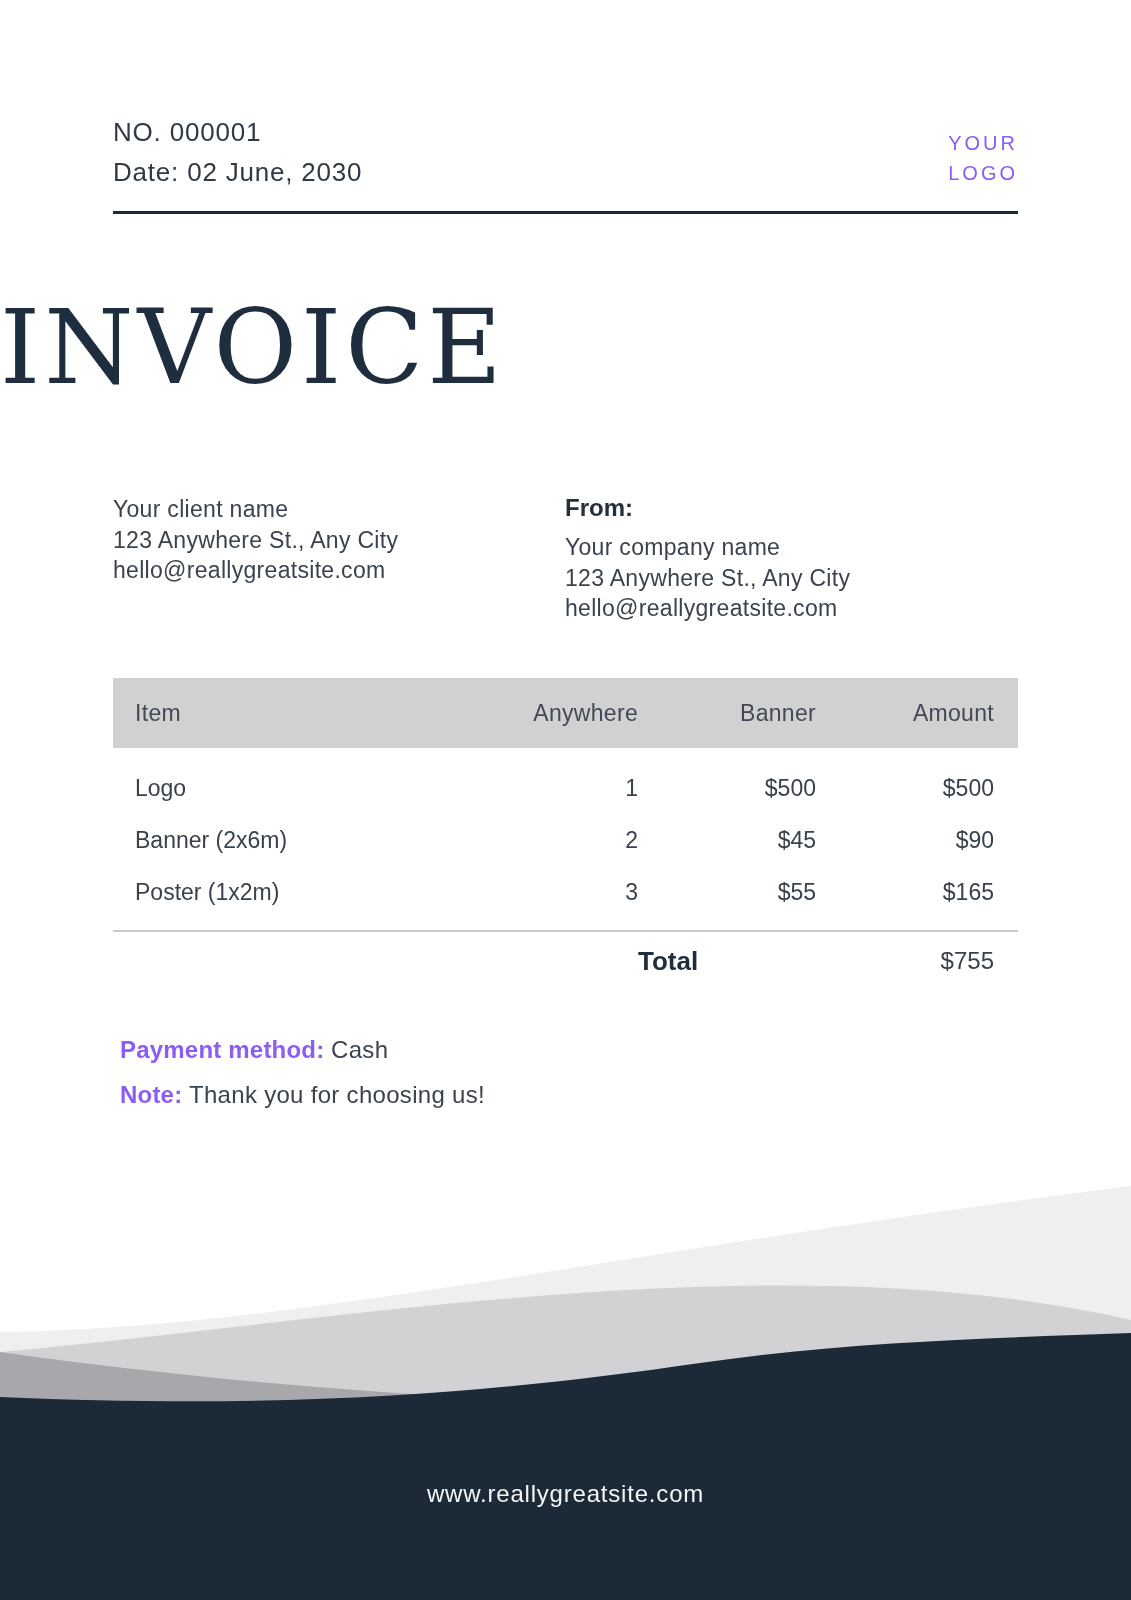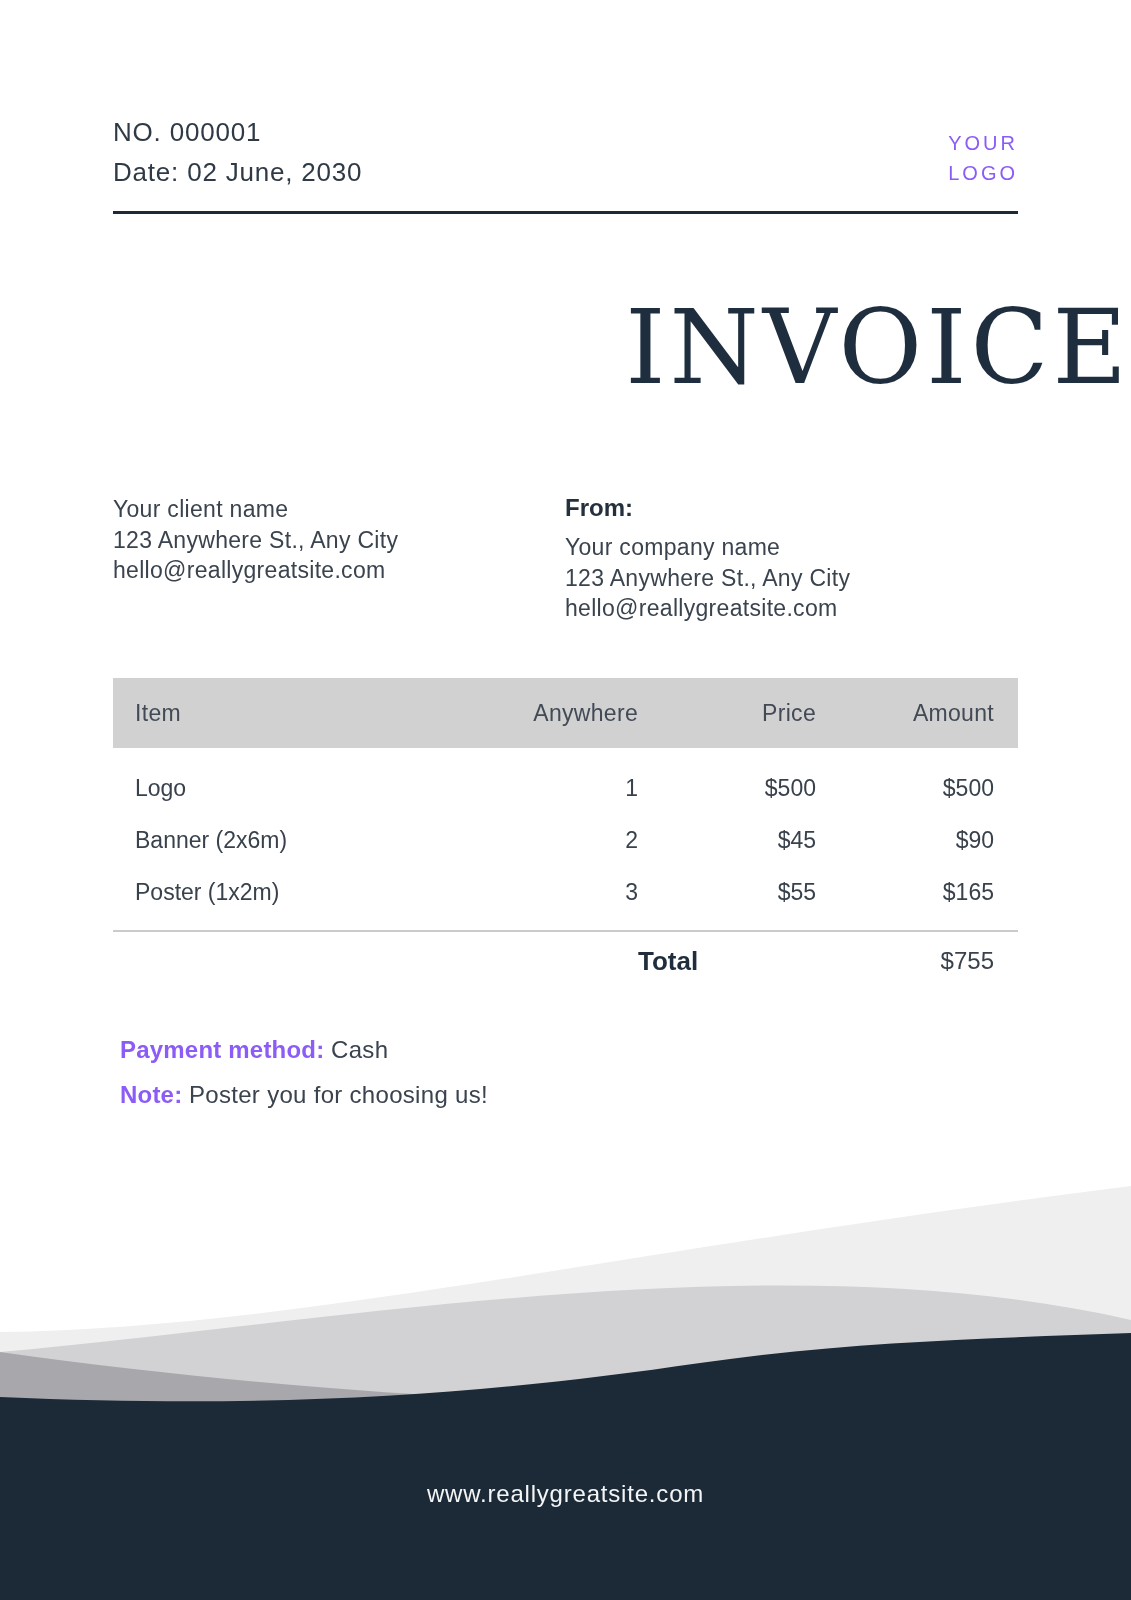--- a/index.html
+++ b/index.html
@@ -22,21 +22,21 @@
     text-align:right;font-size:20px;letter-spacing:3px;
     color:#8b5cf6;line-height:30px;margin-top:16px;
   }
   .rule{
     position:absolute;top:211px;left:113px;width:905px;height:3px;
     background:#1c2a38;border:none;margin:0;
   }
   
   .title{
     position:absolute;top:288px;left:0;width:100%;
-    text-align:right;
+    text-align:left;
     font-family:"DejaVu Serif", serif;
     font-size:102px;font-weight:500;letter-spacing:4px;
     color:#1f2e3e;margin:0;
   }
   
   .parties{position:absolute;top:494px;left:113px;right:113px;display:flex;}
   .party{width:452px;}
   .party-label{font-size:24px;font-weight:bold;color:#24303d;margin-bottom:10px;}
   .party-line{font-size:23px;line-height:30.5px;color:#3a434e;letter-spacing:0.3px;}
   
@@ -104,21 +104,21 @@
       <div class="party-line">Your company name</div>
       <div class="party-line">123 Anywhere St., Any City</div>
       <div class="party-line">hello@reallygreatsite.com</div>
     </div>
   </div>
 
   <div class="table">
     <div class="trow thead">
       <div>Item</div>
       <div>Anywhere</div>
-      <div>Price</div>
+      <div>Banner</div>
       <div>Amount</div>
     </div>
     <div class="tbody">
       <div class="trow">
         <div>Logo</div>
         <div>1</div>
         <div>$500</div>
         <div>$500</div>
       </div>
       <div class="trow">
@@ -143,21 +143,21 @@
     </div>
   </div>
 
   <div class="notes">
     <div class="note-line">
       <span class="note-label">Payment method:</span>
       <span class="note-value">Cash</span>
     </div>
     <div class="note-line">
       <span class="note-label">Note:</span>
-      <span class="note-value">Poster you for choosing us!</span>
+      <span class="note-value">Thank you for choosing us!</span>
     </div>
   </div>
 
   <svg class="waves" viewBox="0 0 1131 470" preserveAspectRatio="none" aria-hidden="true">
     <path d="M0,202 C300,198 620,120 1131,56 L1131,470 L0,470 Z" fill="#efeff0"></path>
     <path d="M0,222 C350,190 780,110 1131,190 L1131,470 L0,470 Z" fill="#d2d2d4"></path>
     <path d="M0,222 C200,250 400,266 570,272 L570,470 L0,470 Z" fill="#a8a8ac"></path>
     <path d="M0,267 C300,280 500,262 700,233 C850,211 1000,208 1131,203 L1131,470 L0,470 Z" fill="#1c2a38"></path>
   </svg>
 

